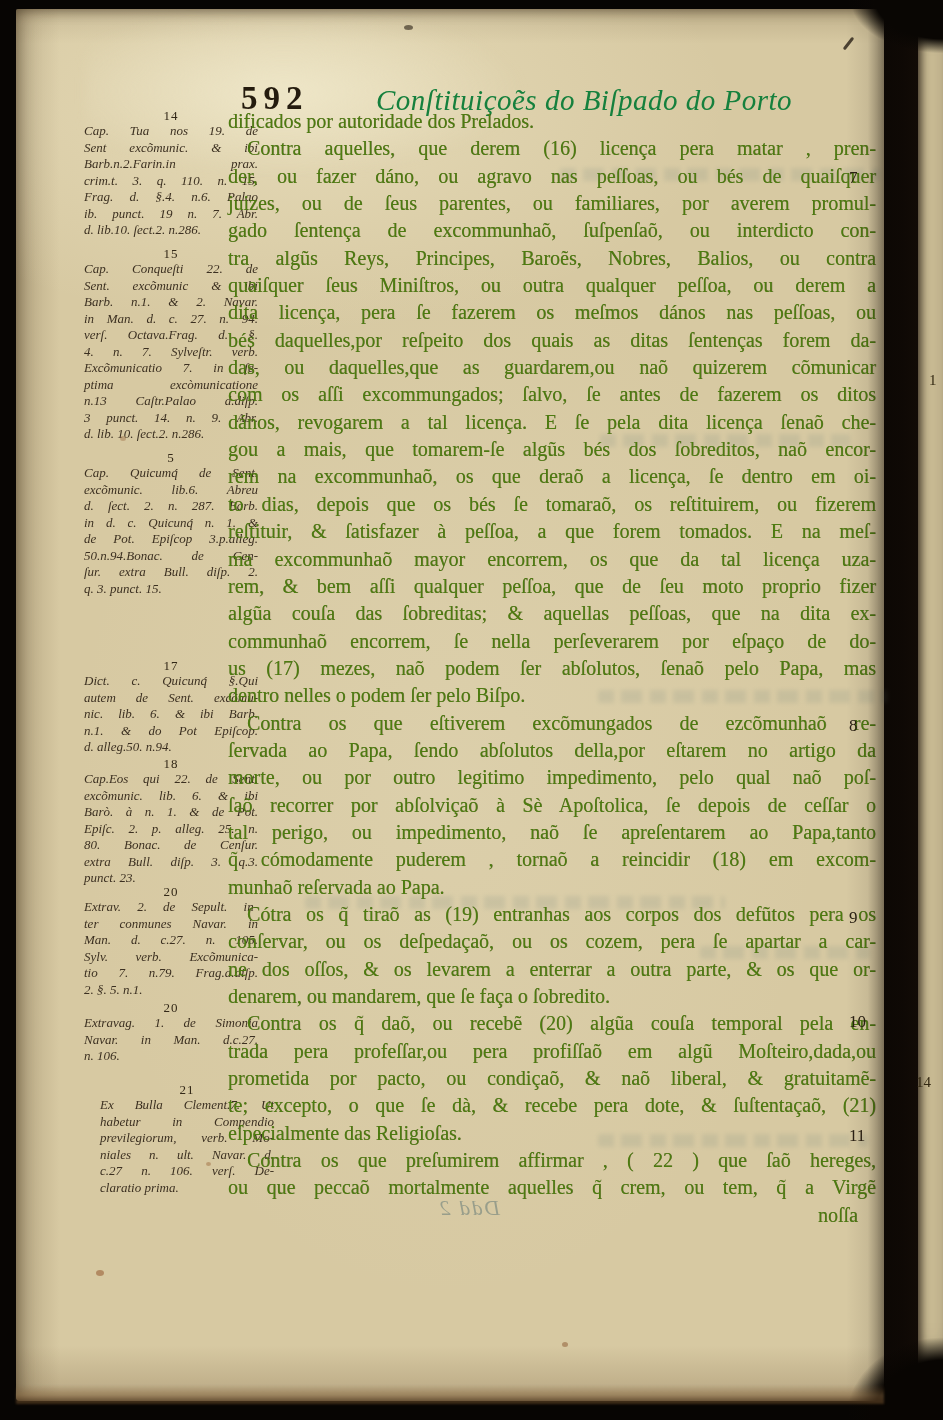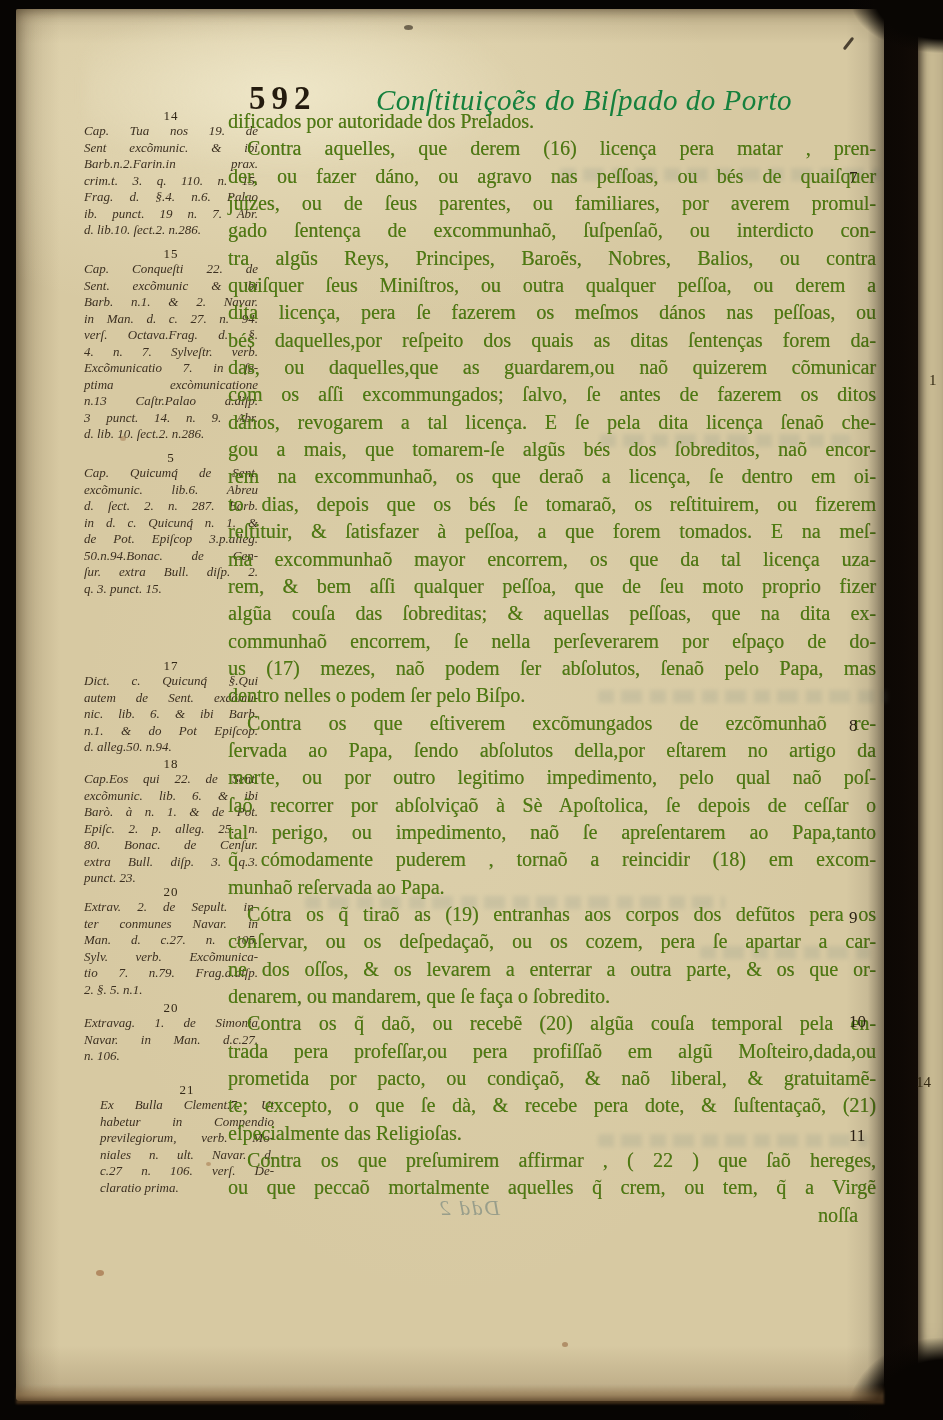--- a/index.html
+++ b/index.html
@@ -19,21 +19,21 @@
     box-shadow: inset 10px 0 20px -8px rgba(60,45,25,.55), inset 0 7px 12px -5px rgba(60,45,25,.5);
   }
 
   .stain-top { position:absolute; left:70px; top:12px; width:440px; height:155px;
     background:radial-gradient(ellipse at 45% 45%, rgba(240,233,204,.8), rgba(240,233,204,0) 70%);
     filter:blur(6px); }
 
   .speck { position:absolute; border-radius:50%; }
 
   
-  .pagenum { position:absolute; left:249px; top:80px; font-size:33px; font-weight:bold;
+  .pagenum { position:absolute; left:241px; top:80px; font-size:33px; font-weight:bold;
     letter-spacing:6px; color:#241b0e; }
   .runtitle { position:absolute; left:376px; top:84px; font-style:italic; font-size:29px;
     color:#15803d; letter-spacing:.5px; white-space:nowrap; }
 
   
   .mnote { position:absolute; left:84px; width:174px; color:#3c3021; }
   .mnote-num { text-align:center; font-size:13px; height:15px; line-height:15px;
     letter-spacing:1px; color:#332817; }
   .mnote-line { font-style:italic; font-size:13px; height:16.5px; line-height:16.5px;
     text-align:justify; text-align-last:justify; }

